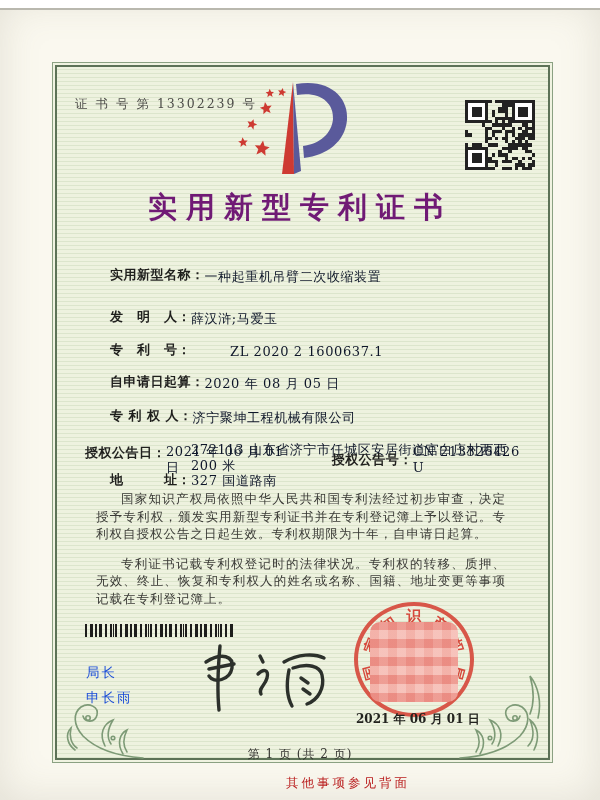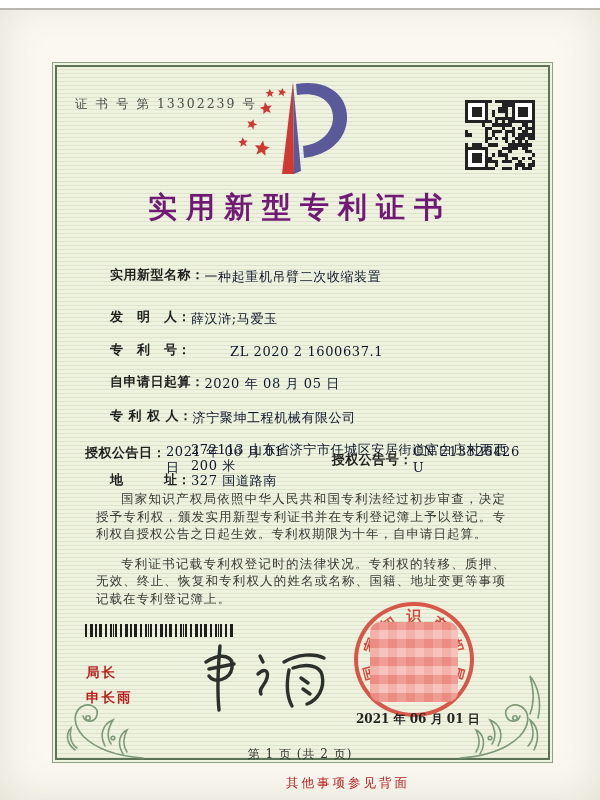--- a/index.html
+++ b/index.html
@@ -50,21 +50,21 @@
   .paragraphs{position:absolute;left:84px;top:478px;width:434px;color:#3a3a36;}
   .paragraphs p{margin:12px;text-indent:2em;font-size:12.5px;line-height:17.5px;letter-spacing:1px;text-align:justify;}
 
   .barcode{
     position:absolute;left:85px;top:624px;width:148px;height:13px;
     background-image:
       repeating-linear-gradient(90deg,#1e1e1c 0 2px,rgba(0,0,0,0) 2px 5px),
       repeating-linear-gradient(90deg,#1e1e1c 0 1px,rgba(0,0,0,0) 1px 7px);
   }
 
-  .signer{position:absolute;left:86px;top:660px;font-size:13.5px;font-weight:700;color:#b91c1c;
+  .signer{position:absolute;left:86px;top:660px;font-size:13.5px;font-weight:400;color:#1d4ed8;
     line-height:25px;letter-spacing:2px;font-family:"DejaVu Sans","Liberation Sans",sans-serif;}
   .signature{position:absolute;left:188px;top:638px;width:150px;height:80px;}
 
   .seal{position:absolute;left:354px;top:602px;width:120px;height:114px;}
   .seal-ring{
     position:absolute;left:0;top:0;width:112px;height:107px;
     border:4px solid rgba(214,74,60,.92);border-radius:50%;
   }
   .seal-char{
     position:absolute;left:56px;top:55px;width:0;height:0;display:flex;align-items:center;justify-content:center;

